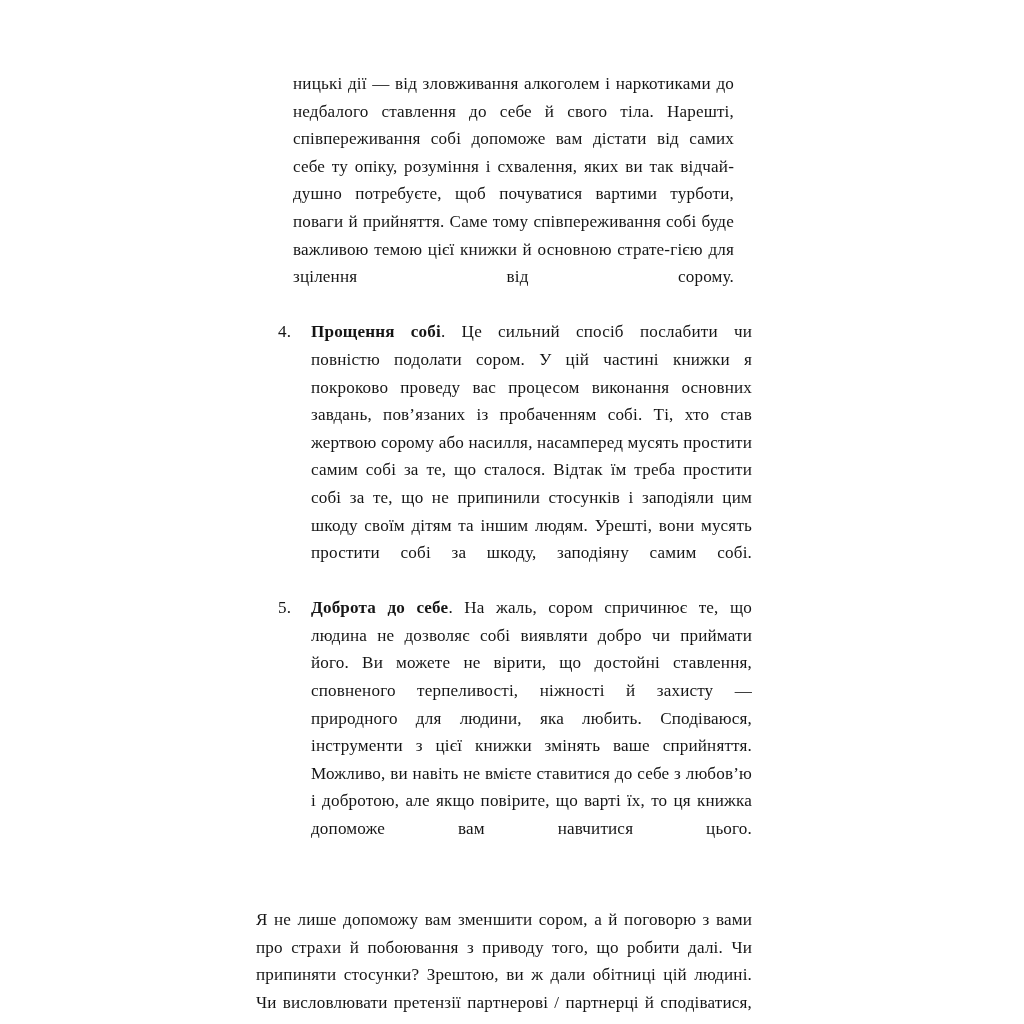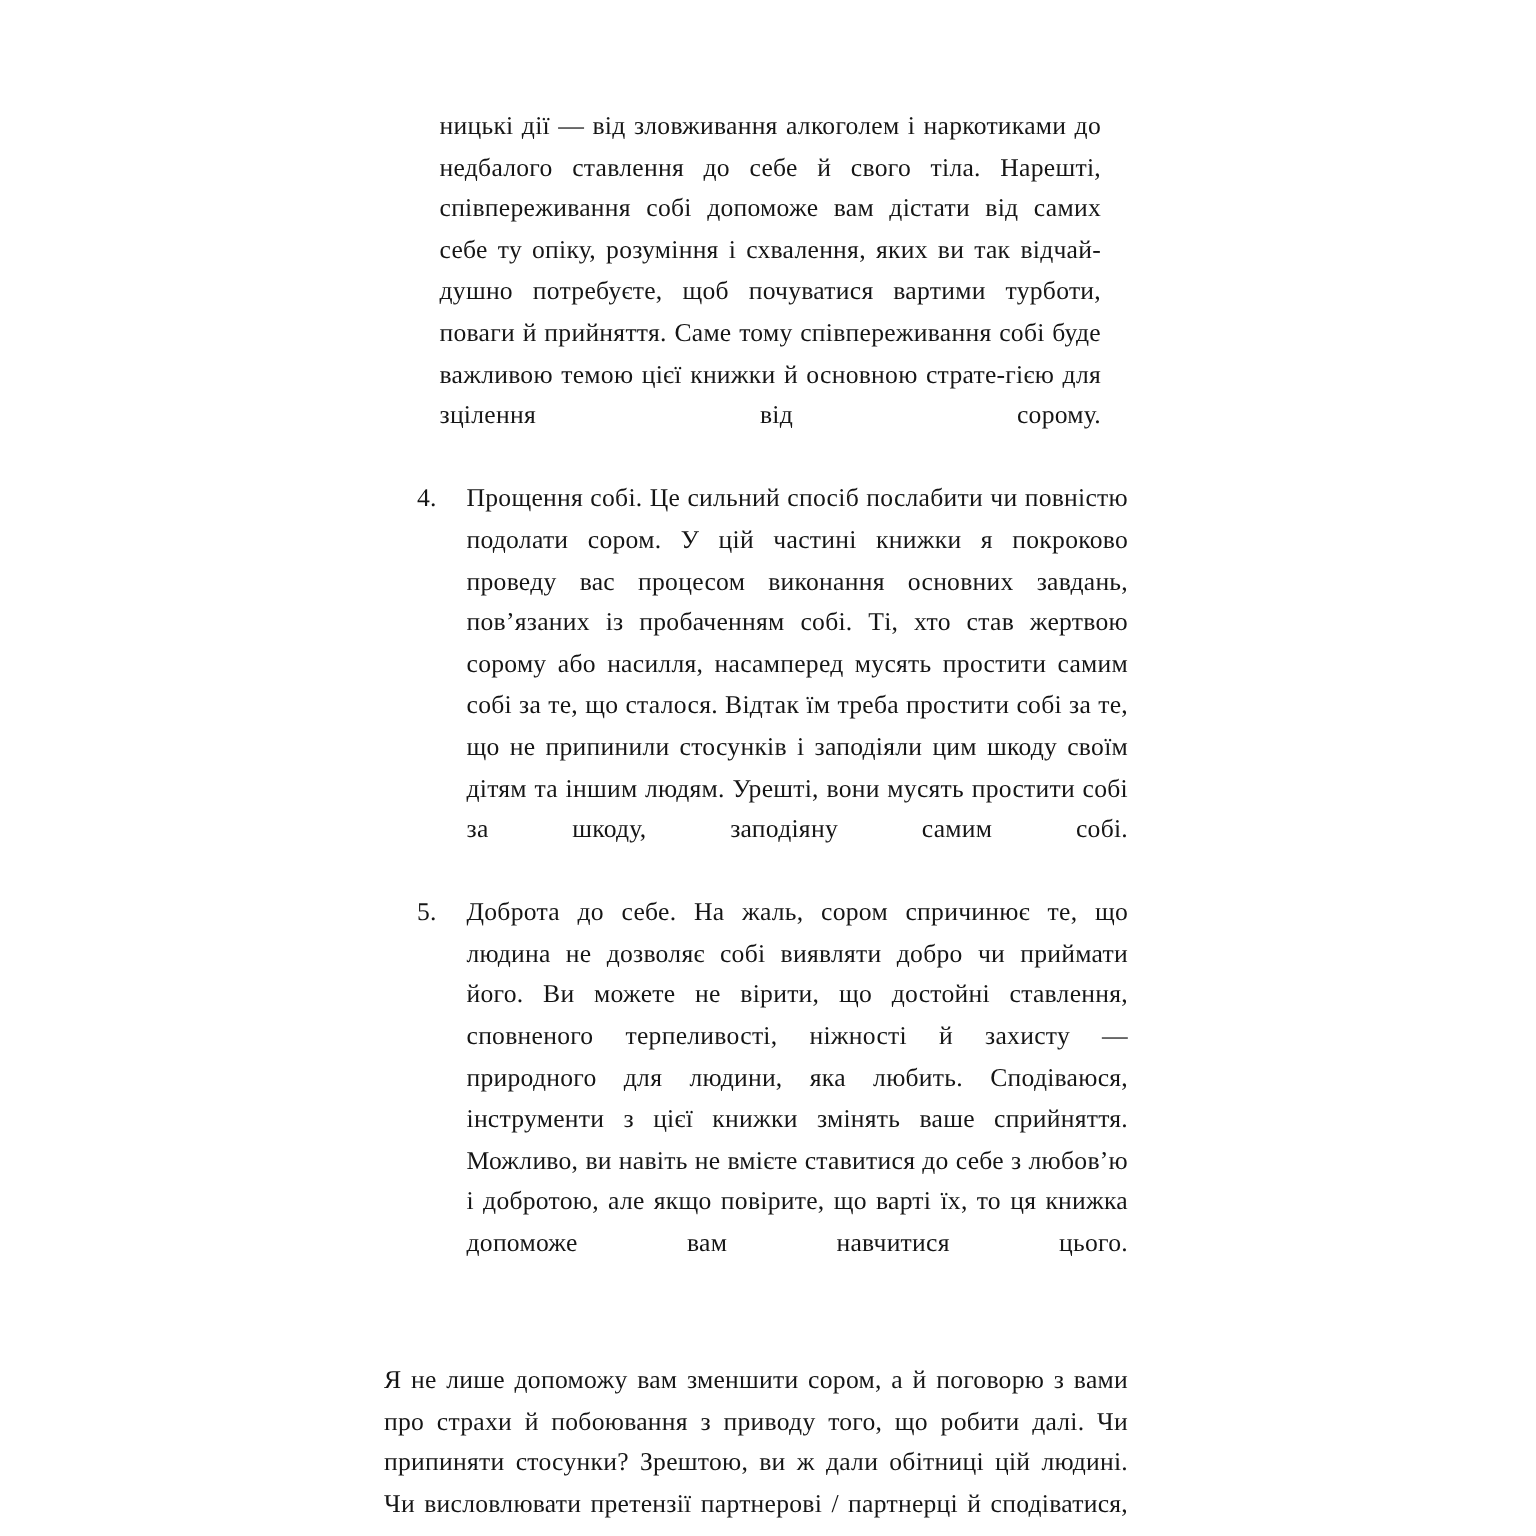--- a/index.html
+++ b/index.html
@@ -64,21 +64,21 @@
     position: absolute;
     left: 22px;
     top: 0;
     width: 26px;
     text-align: left;
     font-size: 17.1px;
     line-height: 27.6px;
     letter-spacing: 0.01em;
   }
   .lead-in {
-    font-weight: normal;
+    font-weight: bold;
   }
 
   
   .body-para {
     margin: 36px 0 0 0;
     width: 496px;
     font-size: 17.1px;
     line-height: 27.6px;
     text-align: justify;
     text-justify: inter-word;

